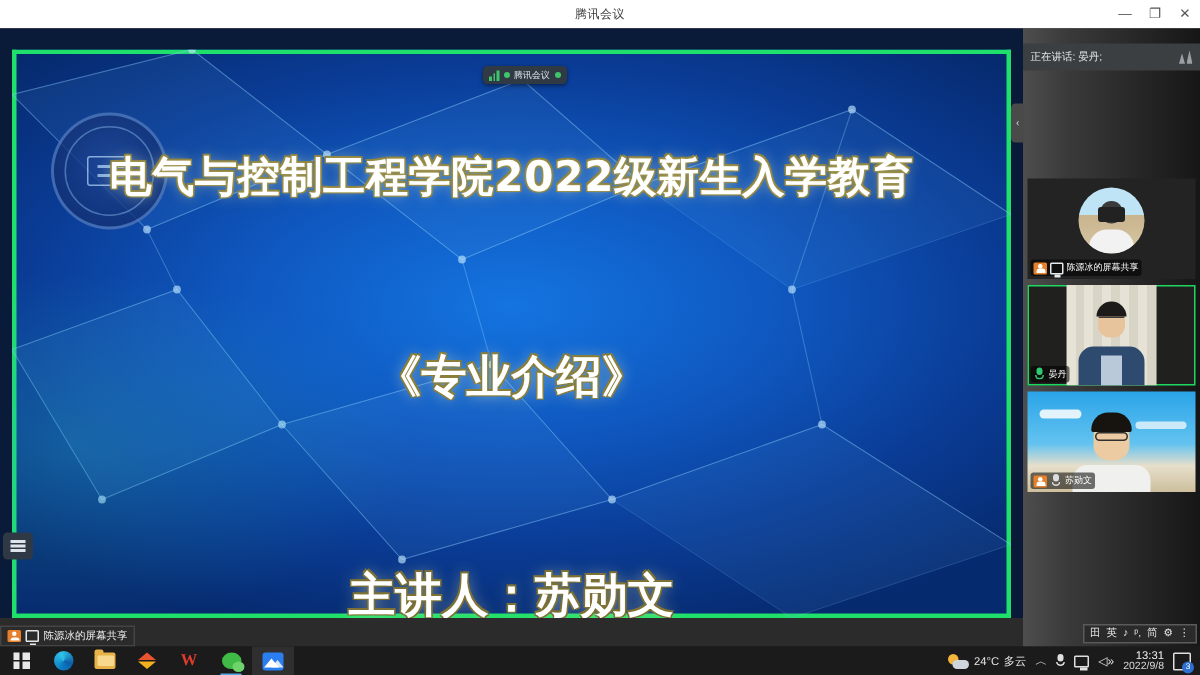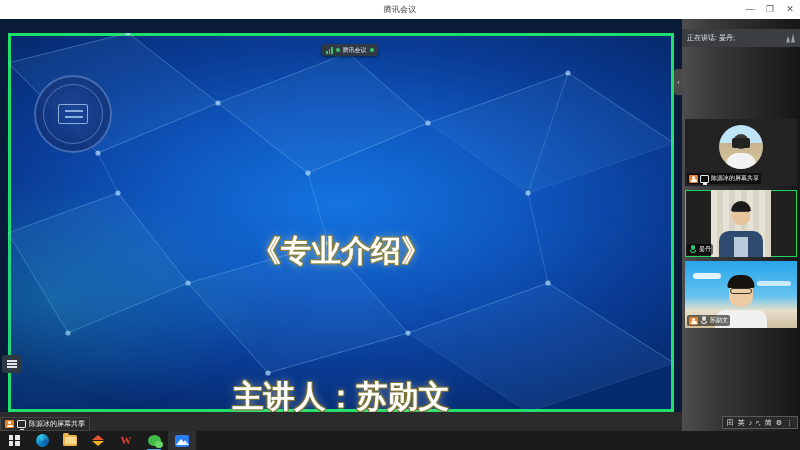--- a/index.html
+++ b/index.html
@@ -429,20 +429,21 @@
         <circle cx="260" cy="340" r="2.6"></circle>
         <circle cx="540" cy="250" r="2.6"></circle>
       </svg>
 
       <div class="emblem">
         <div class="inner">
           <div class="glyph"></div>
         </div>
       </div>
 
+      <div class="slide-title">电气与控制工程学院2022级新生入学教育</div>
       <div class="slide-sub">《专业介绍》</div>
       <div class="slide-presenter">主讲人：苏勋文</div>
     </div>
 
     <div class="share-pill">
       <div class="bars">
           <i></i>
           <i></i>
           <i></i>
         </div>
@@ -567,15 +568,39 @@
       </div>
       <div class="tb-icon">
         <span class="glyph-wechat"></span>
         <span class="underline"></span>
       </div>
       <div class="tb-icon activeapp">
         <span class="glyph-tm"></span>
       </div>
     </div>
 
+    <div class="tb-right">
+      <div class="tray-weather">
+        <span class="sun-cloud">
+            <i class="sun"></i>
+            <i class="cl"></i>
+          </span>
+        <span class="tray-text">24°C</span>
+        <span class="tray-text">多云</span>
+      </div>
+      <span class="tray-ico">︿</span>
+      <span class="tray-mic">
+          <i class="cap"></i>
+          <i class="base"></i>
+        </span>
+      <span class="tray-screen"></span>
+      <span class="tray-ico">◁»</span>
+      <div class="tray-clock">
+        <div class="t">13:31</div>
+        <div class="d">2022/9/8</div>
+      </div>
+      <div class="tray-notify">
+        <span class="cnt">3</span>
+      </div>
+    </div>
   </div>
 
 </div>
 
 </body></html>

